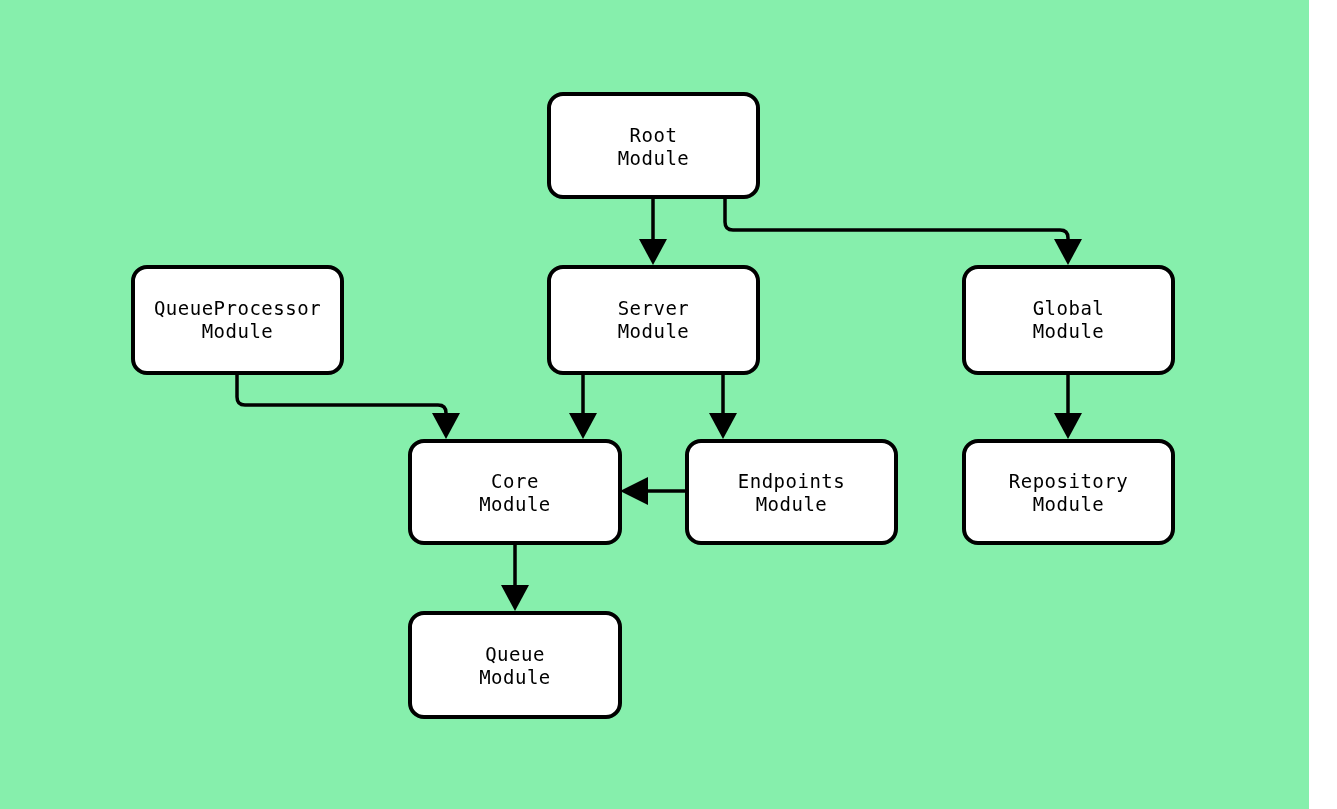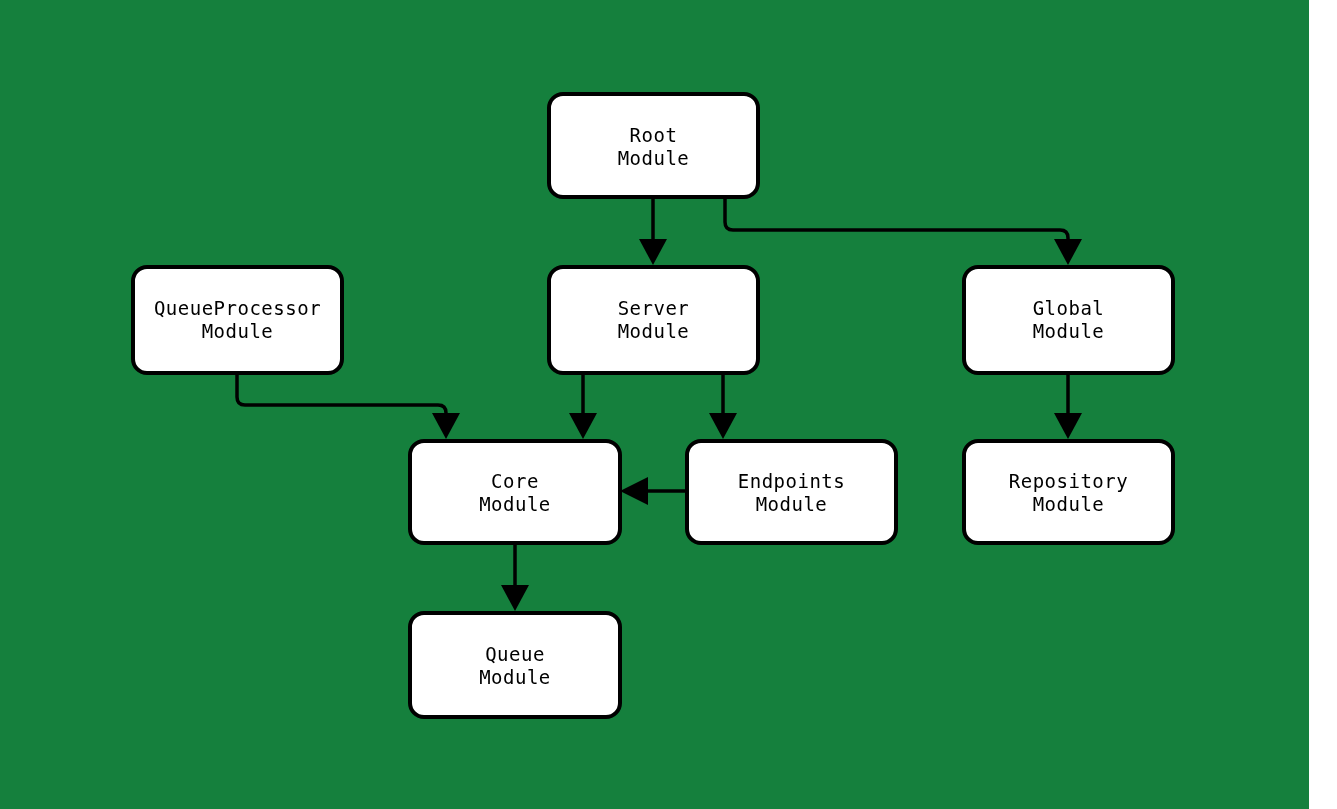--- a/index.html
+++ b/index.html
@@ -11,21 +11,21 @@
   body {
     width: 1337px;
     height: 809px;
     overflow: hidden;
     font-family: "DejaVu Sans Mono", "Liberation Mono", monospace;
   }
   #diagram-root {
     position: relative;
     width: 1309px;
     height: 809px;
-    background: #15803d;
+    background: #86efac;
   }
   svg#diagram-canvas {
     display: block;
     width: 1337px;
     height: 809px;
   }
   .node-box {
     fill: #ffffff;
     stroke: #000000;
     stroke-width: 4;

